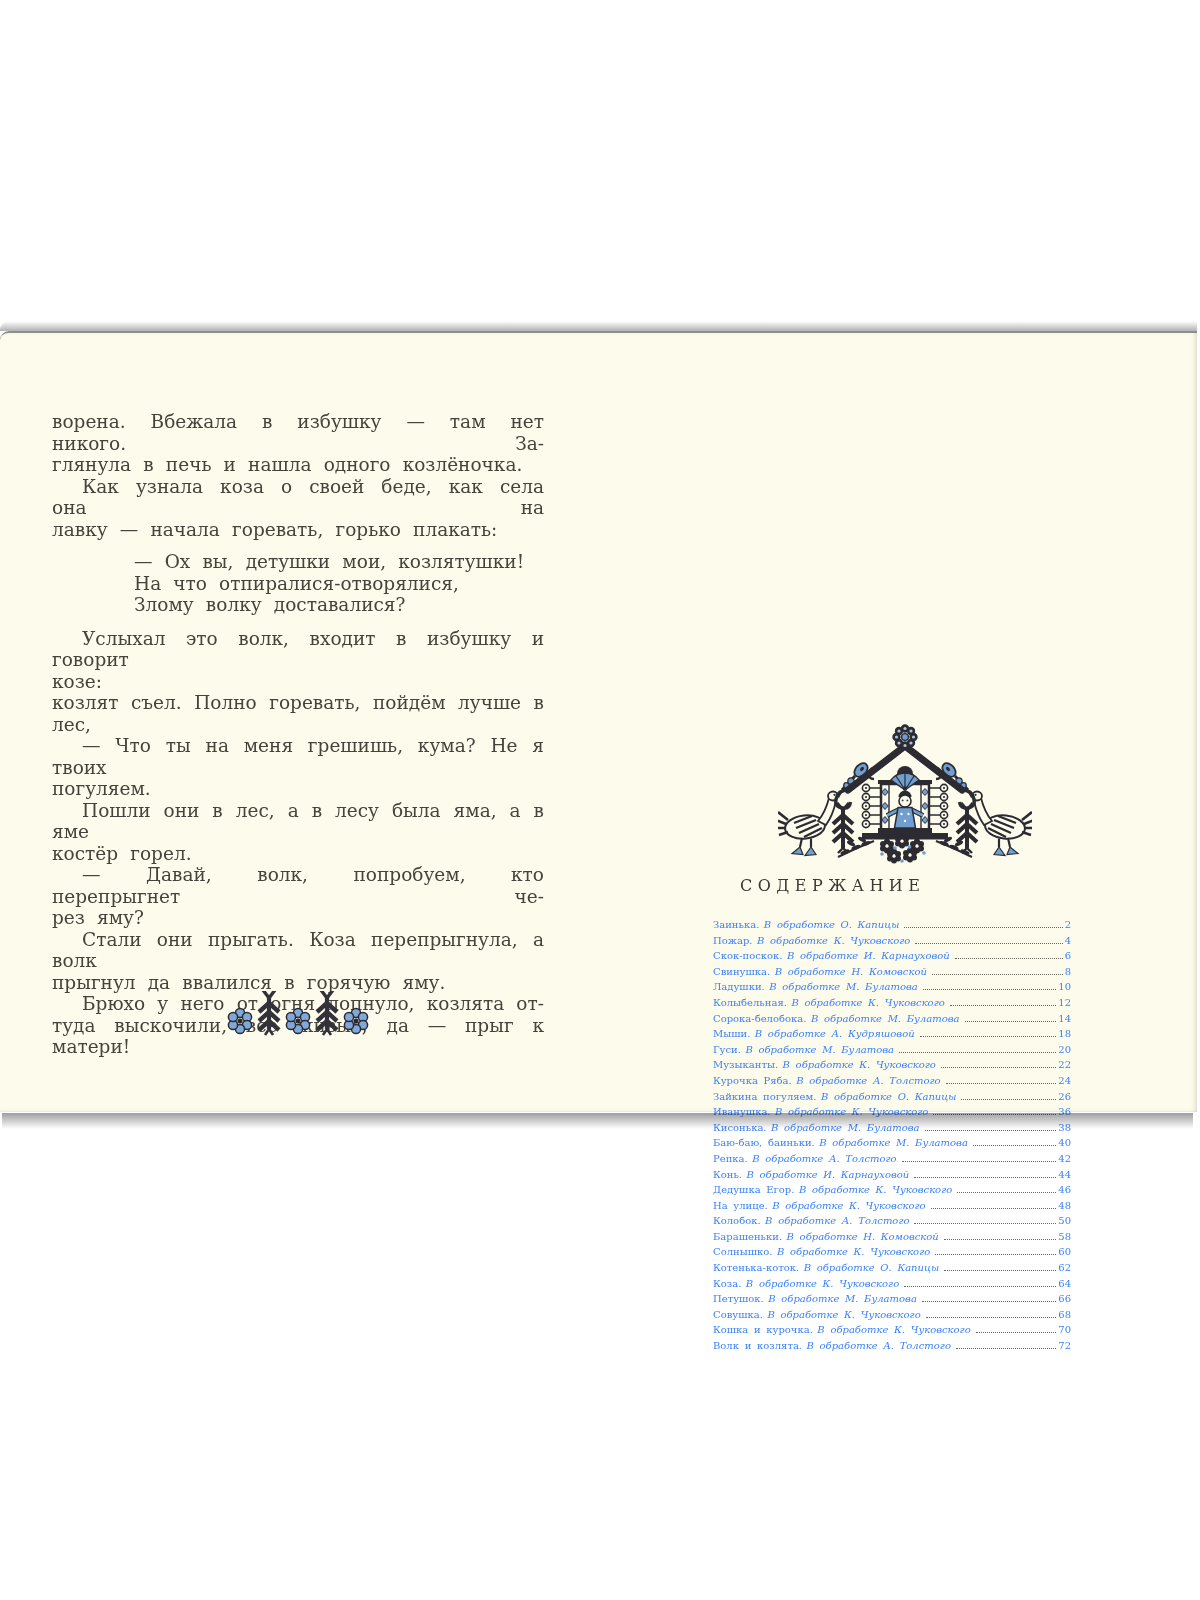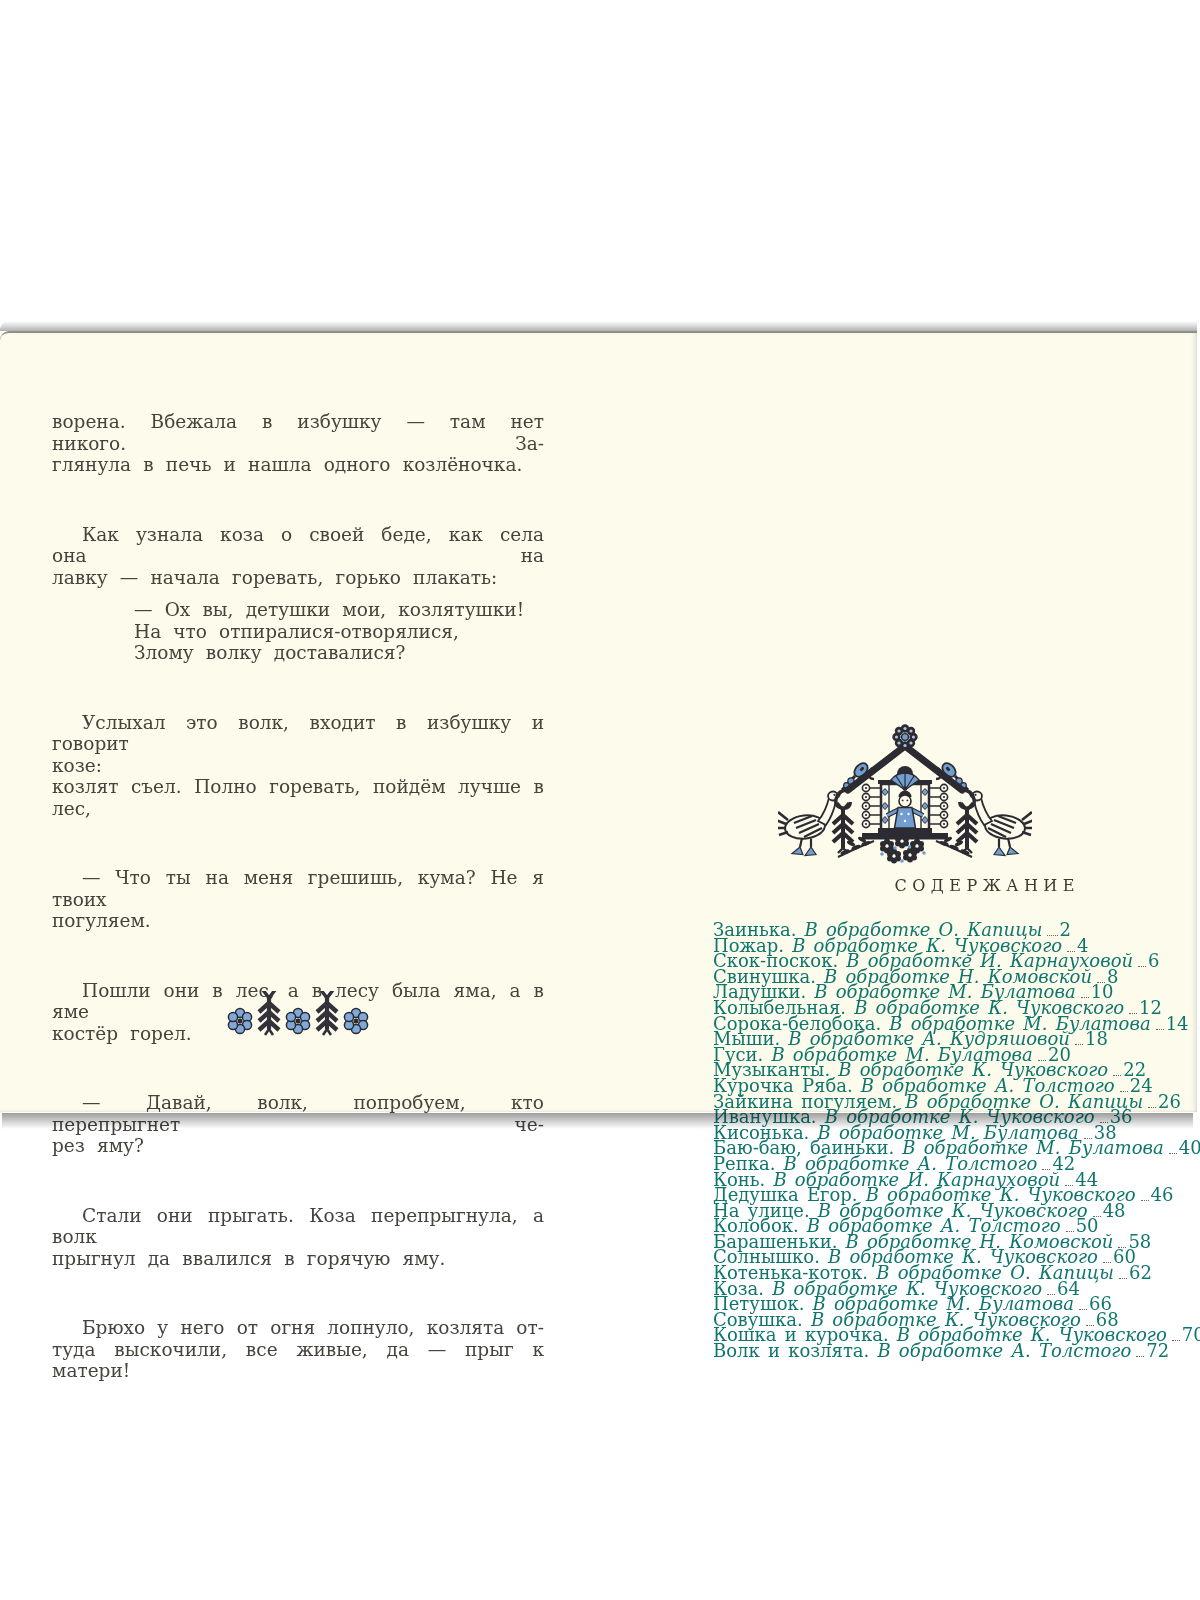--- a/index.html
+++ b/index.html
@@ -12,28 +12,28 @@
   .spread::before{content:'';position:absolute;left:0;right:0;top:-12px;height:10px;
           background:linear-gradient(to bottom,rgba(0,0,0,0),rgba(0,0,0,.30));
           border-top-left-radius:9px;pointer-events:none;}
   .spread::after{content:'';position:absolute;left:2px;right:4px;bottom:-17px;height:16px;
           background:linear-gradient(to bottom,rgba(0,0,0,.38),rgba(0,0,0,0));pointer-events:none;}
   
   .story{position:absolute;left:52px;top:78px;width:492px;
          font-size:18.5px;line-height:21.5px;color:#46433C;word-spacing:.34em;}
   .line{min-height:21.5px;}
   .line.j{text-align:justify;text-align-last:justify;}
-  .line.ind{text-indent:30px;margin-top:48px;}
+  .line.ind{text-indent:30px;}
   .verse{margin:11px 0 12px 82px;}
   .orn{position:absolute;left:225px;top:658px;width:146px;height:46px;}
   
   .vignette{position:absolute;left:778px;top:391px;width:254px;height:142px;}
-  .toc-title{position:absolute;left:740px;top:543px;width:340px;text-align:right;
+  .toc-title{position:absolute;left:740px;top:543px;width:340px;text-align:left;
              font-size:16px;letter-spacing:5.5px;color:#3B3933;}
-  .toc{position:absolute;left:713px;top:586px;width:358px;font-size:18px;color:#0f766e;}
+  .toc{position:absolute;left:713px;top:586px;width:358px;font-size:10px;color:#3b82f6;}
   .toc-row{display:flex;align-items:baseline;height:15.6px;white-space:nowrap;word-spacing:2.5px;}
   .toc-ed{font-style:italic;margin-left:.45em;}
   .leader{flex:1;min-width:8px;border-bottom:1.6px dotted #6b675e;margin:0 2px 3px 5px;}
   .pg{text-align:right;}
 </style>
 </head>
 <body>
 
 <div class="canvas">
   <div class="spread">

